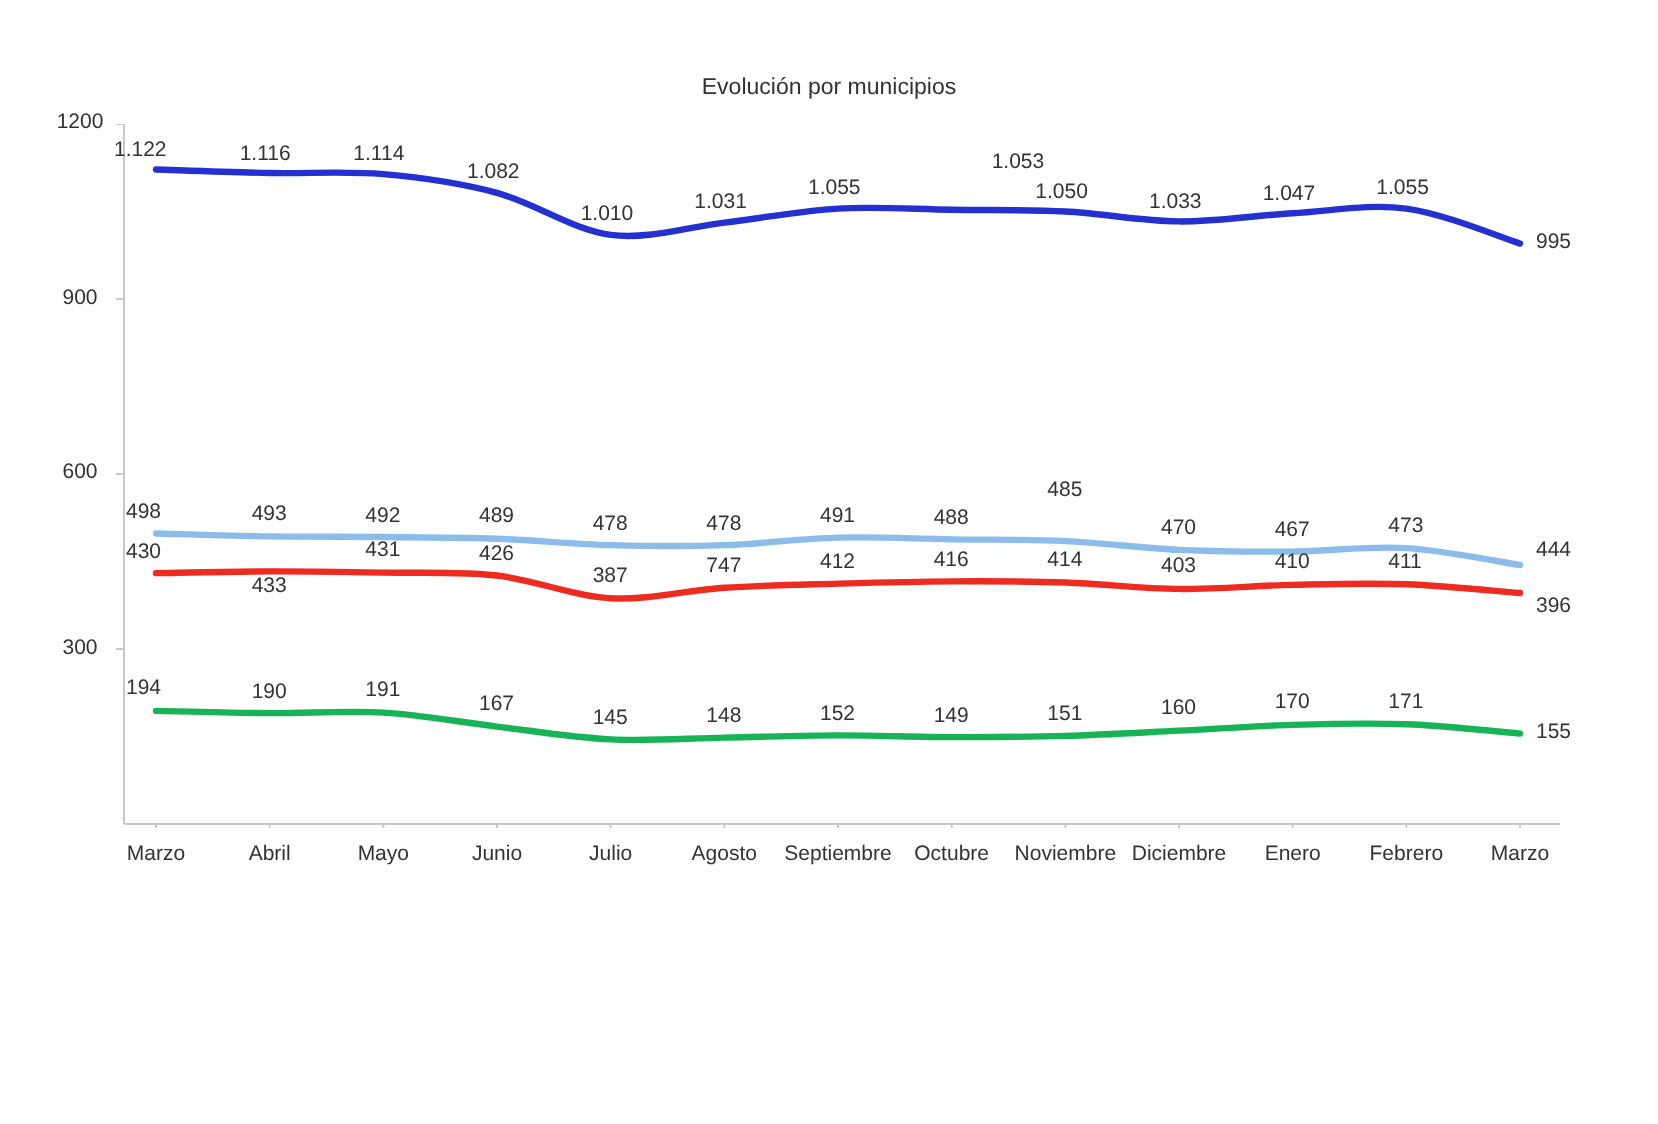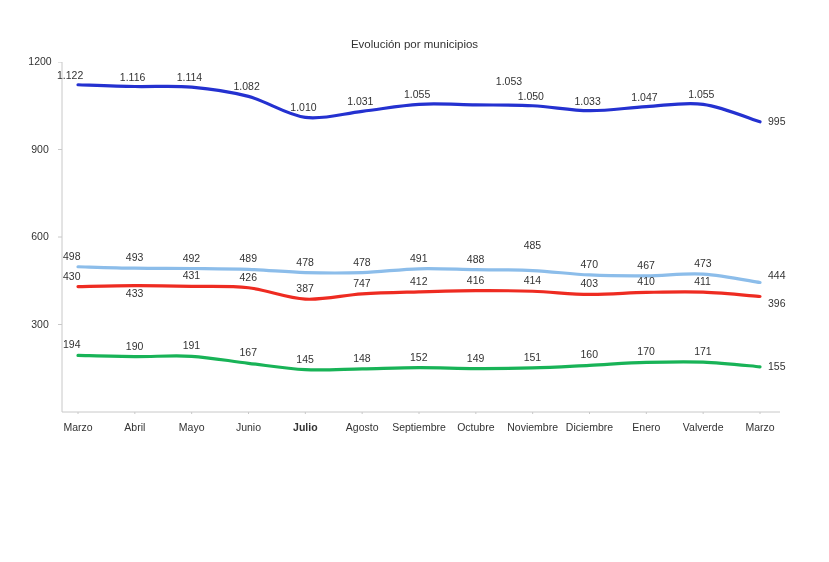--- a/index.html
+++ b/index.html
@@ -133,28 +133,28 @@
       <div class="y-tick-label" style="left: 24px; top: 55px;">1200</div>
       <div class="y-tick-label" style="left: 24px; top: 142.5px;">900</div>
       <div class="y-tick-label" style="left: 24px; top: 230px;">600</div>
       <div class="y-tick-label" style="left: 24px; top: 317.5px;">300</div>
     </div>
   <div id="x-labels">
       <div class="x-tick-label" style="left: 28px; width: 100px;">Marzo</div>
       <div class="x-tick-label" style="left: 84.8333px; width: 100px;">Abril</div>
       <div class="x-tick-label" style="left: 141.667px; width: 100px;">Mayo</div>
       <div class="x-tick-label" style="left: 198.5px; width: 100px;">Junio</div>
-      <div class="x-tick-label" style="left: 255.333px; width: 100px; font-weight: bold;">Julio</div>
+      <div class="x-tick-label" style="left: 255.333px; width: 100px;">Julio</div>
       <div class="x-tick-label" style="left: 312.167px; width: 100px;">Agosto</div>
       <div class="x-tick-label" style="left: 369px; width: 100px;">Septiembre</div>
       <div class="x-tick-label" style="left: 425.833px; width: 100px;">Octubre</div>
       <div class="x-tick-label" style="left: 482.667px; width: 100px;">Noviembre</div>
       <div class="x-tick-label" style="left: 539.5px; width: 100px;">Diciembre</div>
       <div class="x-tick-label" style="left: 596.333px; width: 100px;">Enero</div>
-      <div class="x-tick-label" style="left: 653.167px; width: 100px;">Valverde</div>
+      <div class="x-tick-label" style="left: 653.167px; width: 100px;">Febrero</div>
       <div class="x-tick-label" style="left: 710px; width: 100px;">Marzo</div>
     </div>
   <div id="point-labels">
       <div class="pt-label" style="left: 57px; top: 68.75px;">1.122</div>
       <div class="pt-label" style="left: 119.833px; top: 70.5px;">1.116</div>
       <div class="pt-label" style="left: 176.667px; top: 71.0833px;">1.114</div>
       <div class="pt-label" style="left: 233.5px; top: 80.4167px;">1.082</div>
       <div class="pt-label" style="left: 290.333px; top: 101.417px;">1.010</div>
       <div class="pt-label" style="left: 347.167px; top: 95.2917px;">1.031</div>
       <div class="pt-label" style="left: 404px; top: 88.2917px;">1.055</div>

